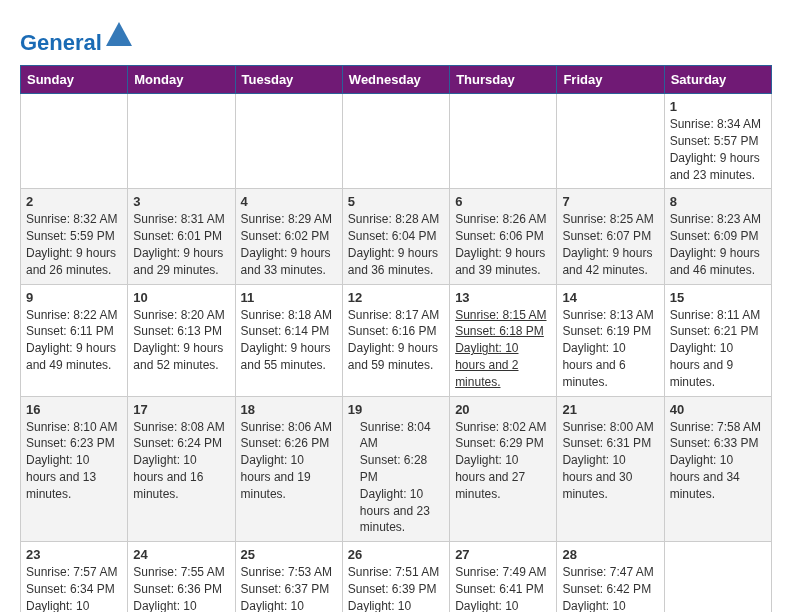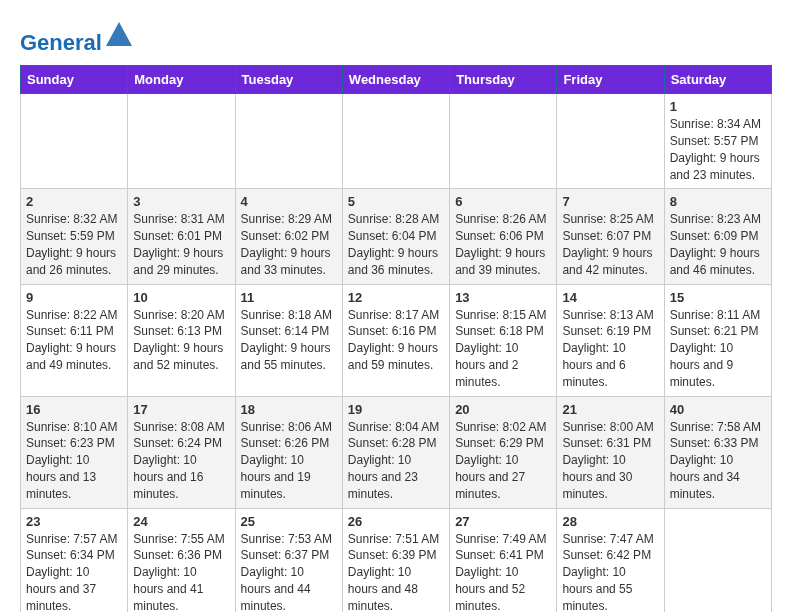--- a/index.html
+++ b/index.html
@@ -45,21 +45,21 @@
     .subtitle {
       font-size: 15px;
       color: #555;
     }
     table {
       width: 100%;
       border-collapse: collapse;
       table-layout: fixed;
     }
     thead tr th {
-      background-color: #6d28d9;
+      background-color: #701a75;
       color: #fff;
       text-align: left;
       padding: 6px 6px;
       font-size: 13px;
       font-weight: bold;
       border: 1px solid #2a6098;
     }
     tbody tr td {
       border: 1px solid #ccc;
       vertical-align: top;
@@ -199,21 +199,21 @@
 Daylight: 9 hours and 55 minutes.</div>
         </td>
         <td>
           <span class="day-num">12</span>
           <div class="day-info" style="white-space: pre-line;">Sunrise: 8:17 AM
 Sunset: 6:16 PM
 Daylight: 9 hours and 59 minutes.</div>
         </td>
         <td>
           <span class="day-num">13</span>
-          <div class="day-info" style="white-space: pre-line;">Sunrise: 8:15 AM
+          <div class="day-info" style="white-space: pre-line; text-decoration: underline;">Sunrise: 8:15 AM
 Sunset: 6:18 PM
 Daylight: 10 hours and 2 minutes.</div>
         </td>
         <td>
           <span class="day-num">14</span>
           <div class="day-info" style="white-space: pre-line;">Sunrise: 8:13 AM
 Sunset: 6:19 PM
 Daylight: 10 hours and 6 minutes.</div>
         </td>
         <td>
@@ -237,21 +237,21 @@
 Daylight: 10 hours and 16 minutes.</div>
         </td>
         <td>
           <span class="day-num">18</span>
           <div class="day-info" style="white-space: pre-line;">Sunrise: 8:06 AM
 Sunset: 6:26 PM
 Daylight: 10 hours and 19 minutes.</div>
         </td>
         <td>
           <span class="day-num">19</span>
-          <div class="day-info" style="white-space: pre-line;">Sunrise: 8:04 AM
+          <div class="day-info" style="white-space: pre-line; margin-left: 12px;">Sunrise: 8:04 AM
 Sunset: 6:28 PM
 Daylight: 10 hours and 23 minutes.</div>
         </td>
         <td>
           <span class="day-num">20</span>
           <div class="day-info" style="white-space: pre-line;">Sunrise: 8:02 AM
 Sunset: 6:29 PM
 Daylight: 10 hours and 27 minutes.</div>
         </td>
         <td>

